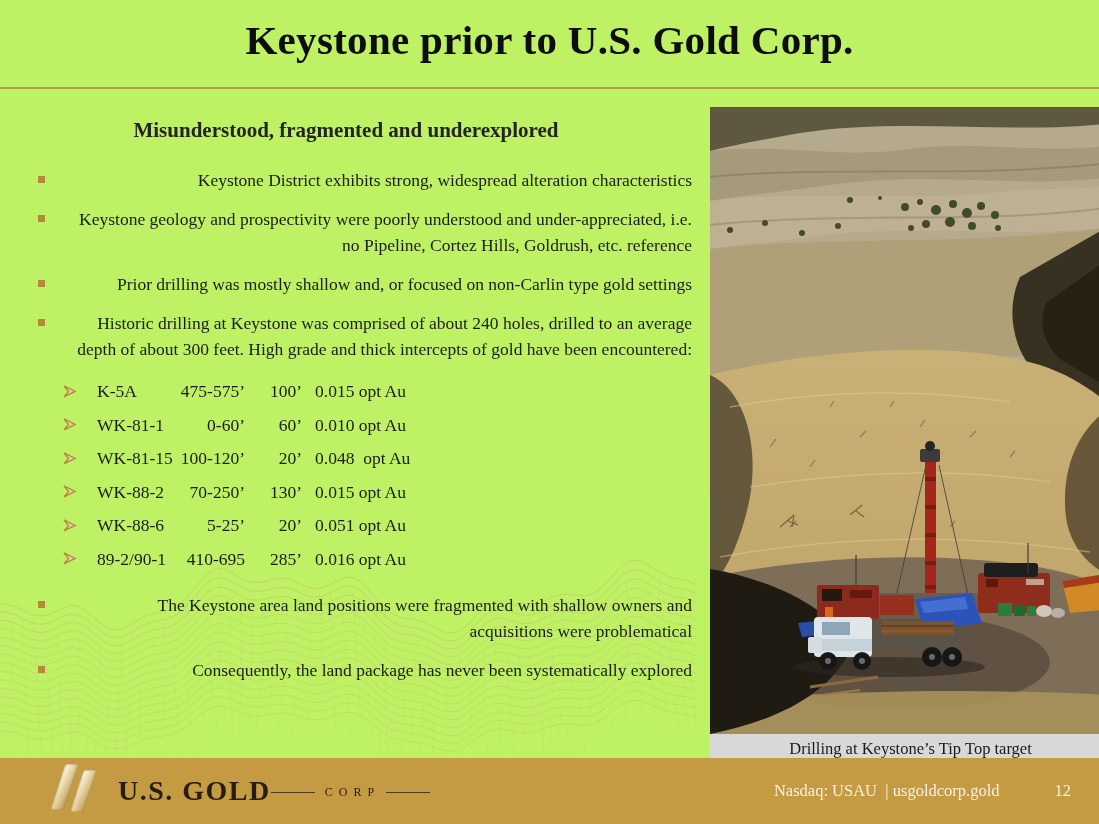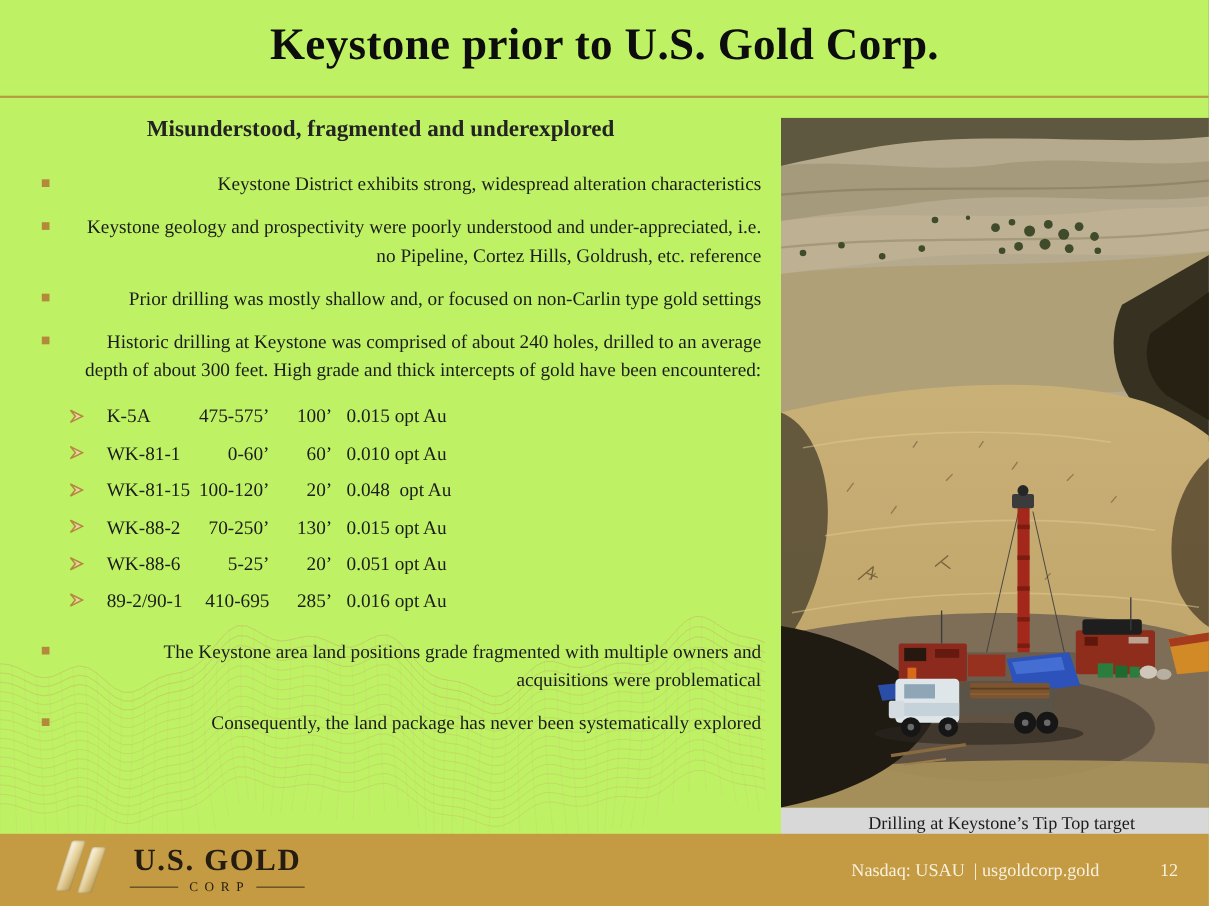--- a/index.html
+++ b/index.html
@@ -10,21 +10,21 @@
   }
   
   .title{
     position:absolute;top:16px;left:0;width:100%;margin:0;
     text-align:center;font-size:41px;font-weight:700;color:#0d0d0d;letter-spacing:.3px;
   }
   .title-rule{position:absolute;top:87px;left:0;width:100%;height:2px;background:#b59b43;}
   
   .mesh{position:absolute;left:0;top:552px;width:696px;height:206px;pointer-events:none;}
   
-  .content{position:absolute;left:30px;top:105px;width:662px;z-index:2;}
+  .content{position:absolute;left:30px;top:118px;width:662px;z-index:2;}
   .subtitle{
     margin:0 45px 24px 15px;text-align:center;
     font-size:21px;font-weight:700;color:#232323;
   }
   ul.bullets{list-style:none;margin:0;padding:0;text-align:right;}
   ul.bullets li{
     position:relative;padding-left:45px;margin-bottom:13px;
     font-size:17.5px;line-height:26px;max-width:648px;
   }
   ul.bullets li .sq{
@@ -54,21 +54,21 @@
     padding:0 28px 0 58px;box-sizing:border-box;z-index:3;
   }
   .logo{display:flex;align-items:center;}
   .logo-bars{display:flex;margin-right:22px;}
   .logo-bar{
     display:inline-block;width:13px;height:42px;margin-right:6px;border-radius:2px;
     background:linear-gradient(100deg,#faf3dd 10%,#e5d19d 48%,#bfa058 95%);
     transform:skewX(-18deg);box-shadow:inset 0 0 2px #8a7440;
   }
   .logo-bar.b1{height:46px;margin-top:-6px;}
-  .logo-text{display:flex;flex-direction:column;align-items:center;}
+  .logo-text{display:flex;flex-direction:row;align-items:center;}
   .logo-name{font-size:28px;font-weight:700;color:#241d10;letter-spacing:1.5px;line-height:28px;}
   .logo-corp{display:flex;align-items:center;margin-top:2px;}
   .logo-corp .line{width:44px;height:1px;background:#4a3b1c;}
   .logo-sub{font-size:12px;letter-spacing:6px;color:#241d10;margin:0 6px 0 10px;}
   .footer-right{display:flex;align-items:center;color:#f8f2e0;justify-content:center;}
   .ticker{font-size:16.5px;white-space:pre;}
   .page-num{font-size:16.5px;margin-left:55px;}
 </style>
 </head>
 <body>
@@ -222,21 +222,21 @@
               <path d="M1 1 L12 6.5 L1 12 L5.5 6.5 Z" fill="#e8d6a8" stroke="#b5893b" stroke-width="1.4"></path>
             </svg></span>
         <span class="c-id">89-2/90-1</span>
           <span class="c-int">410-695</span>
           <span class="c-th">285’</span>
           <span class="c-gr">0.016 opt Au</span>
       </li>
     </ul>
 
     <ul class="bullets closing">
-      <li><span class="sq"></span><span>The Keystone area land positions grade fragmented with multiple owners and acquisitions were problematical</span></li>
+      <li><span class="sq"></span><span>The Keystone area land positions were fragmented with shallow owners and acquisitions were problematical</span></li>
       <li><span class="sq"></span><span>Consequently, the land package has never been systematically explored</span></li>
     </ul>
   </div>
 
   <figure class="photo">
     <svg class="photo-svg" viewBox="0 0 401 627" preserveAspectRatio="none">
       <defs>
         <linearGradient id="gGrass" x1="0" y1="0" x2="0" y2="1">
           <stop offset="0" stop-color="#c9b077"></stop>
             <stop offset="1" stop-color="#bda164"></stop>

